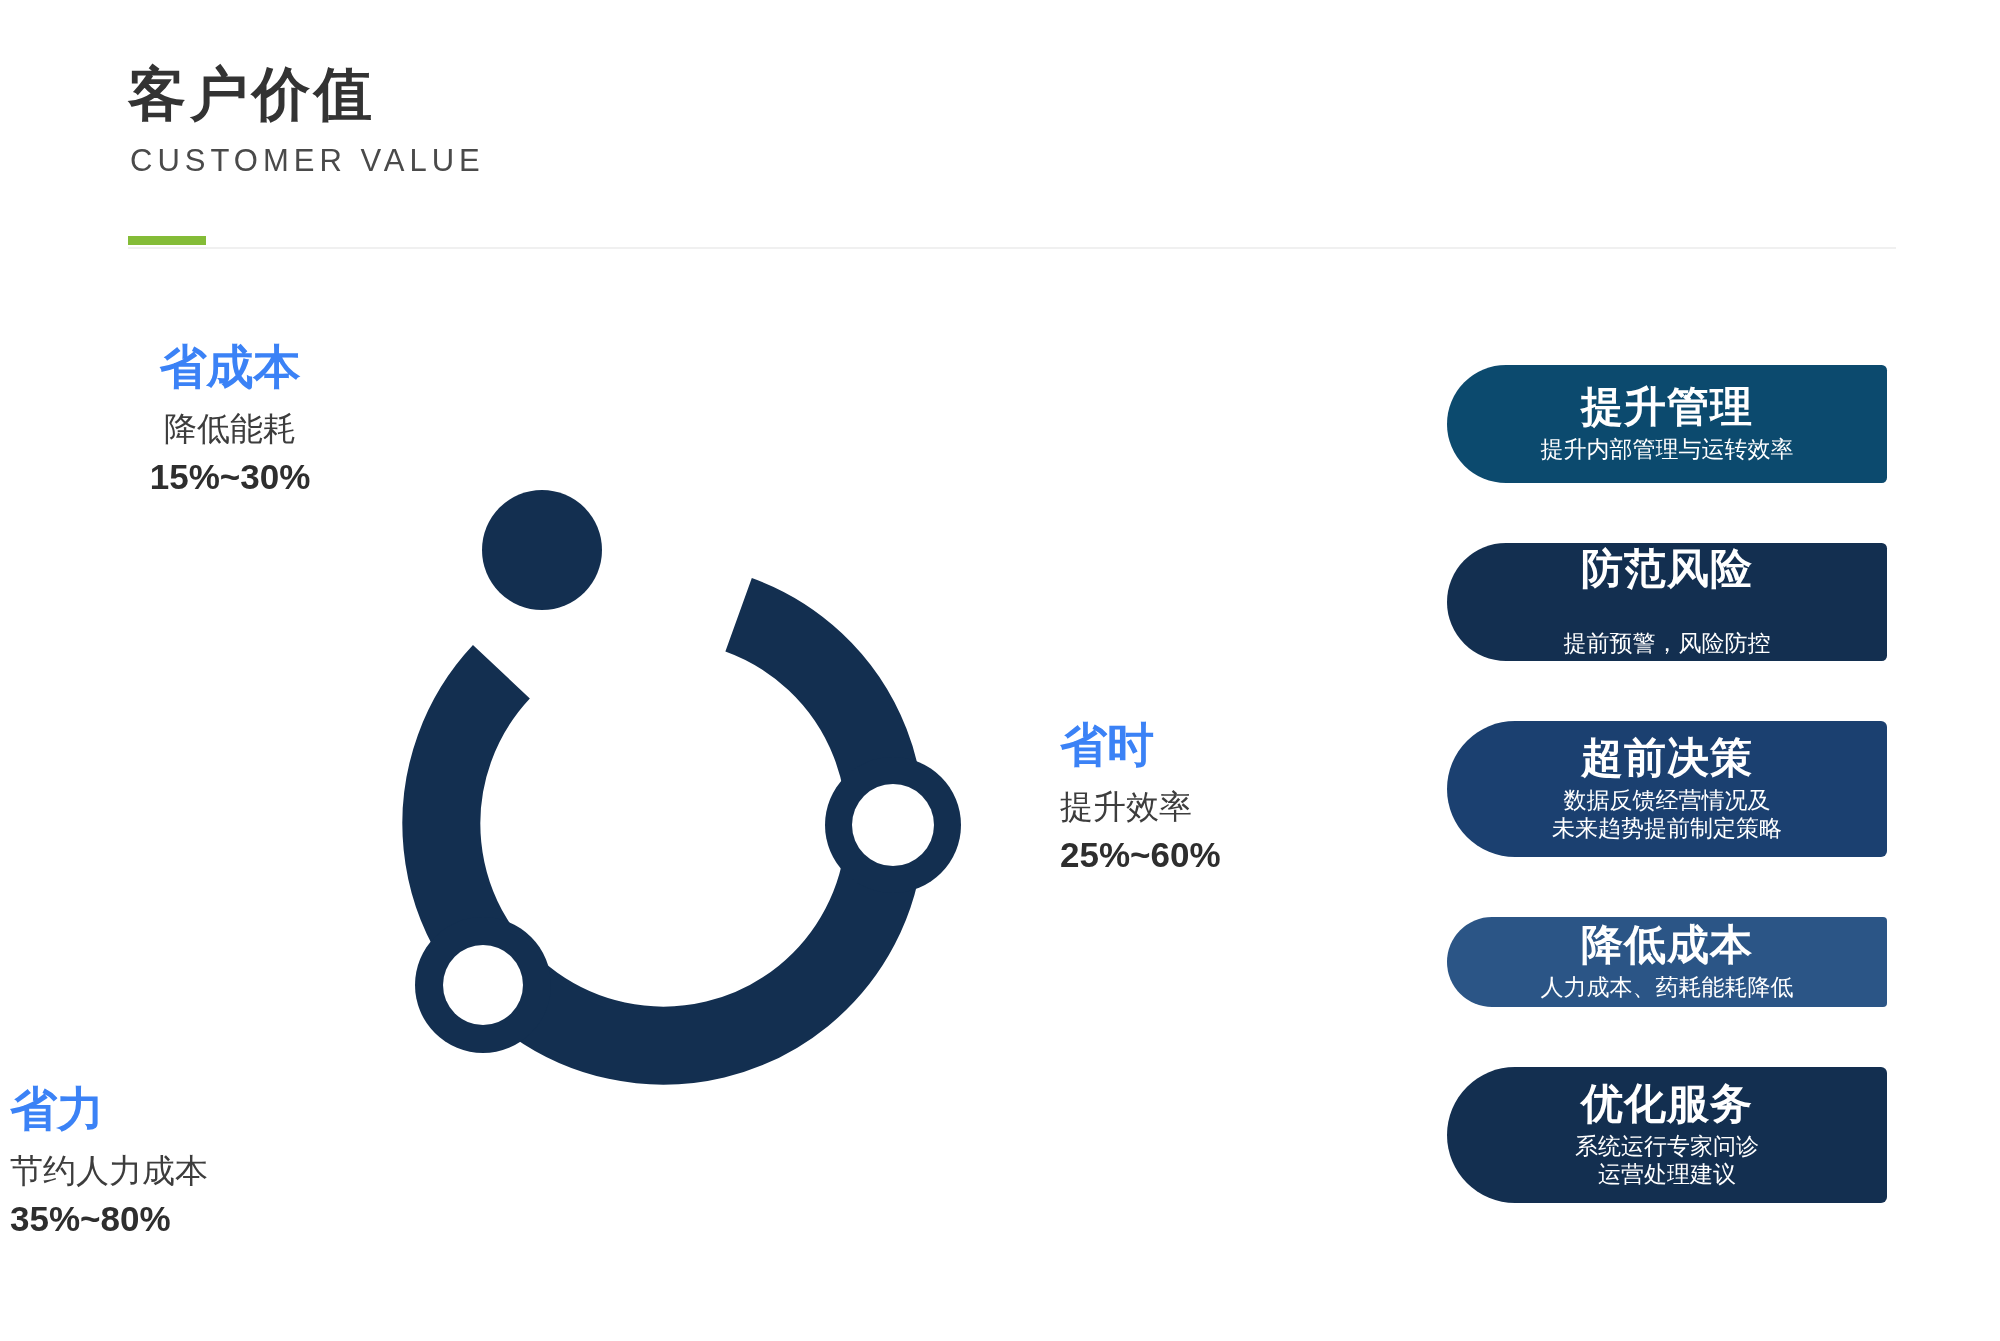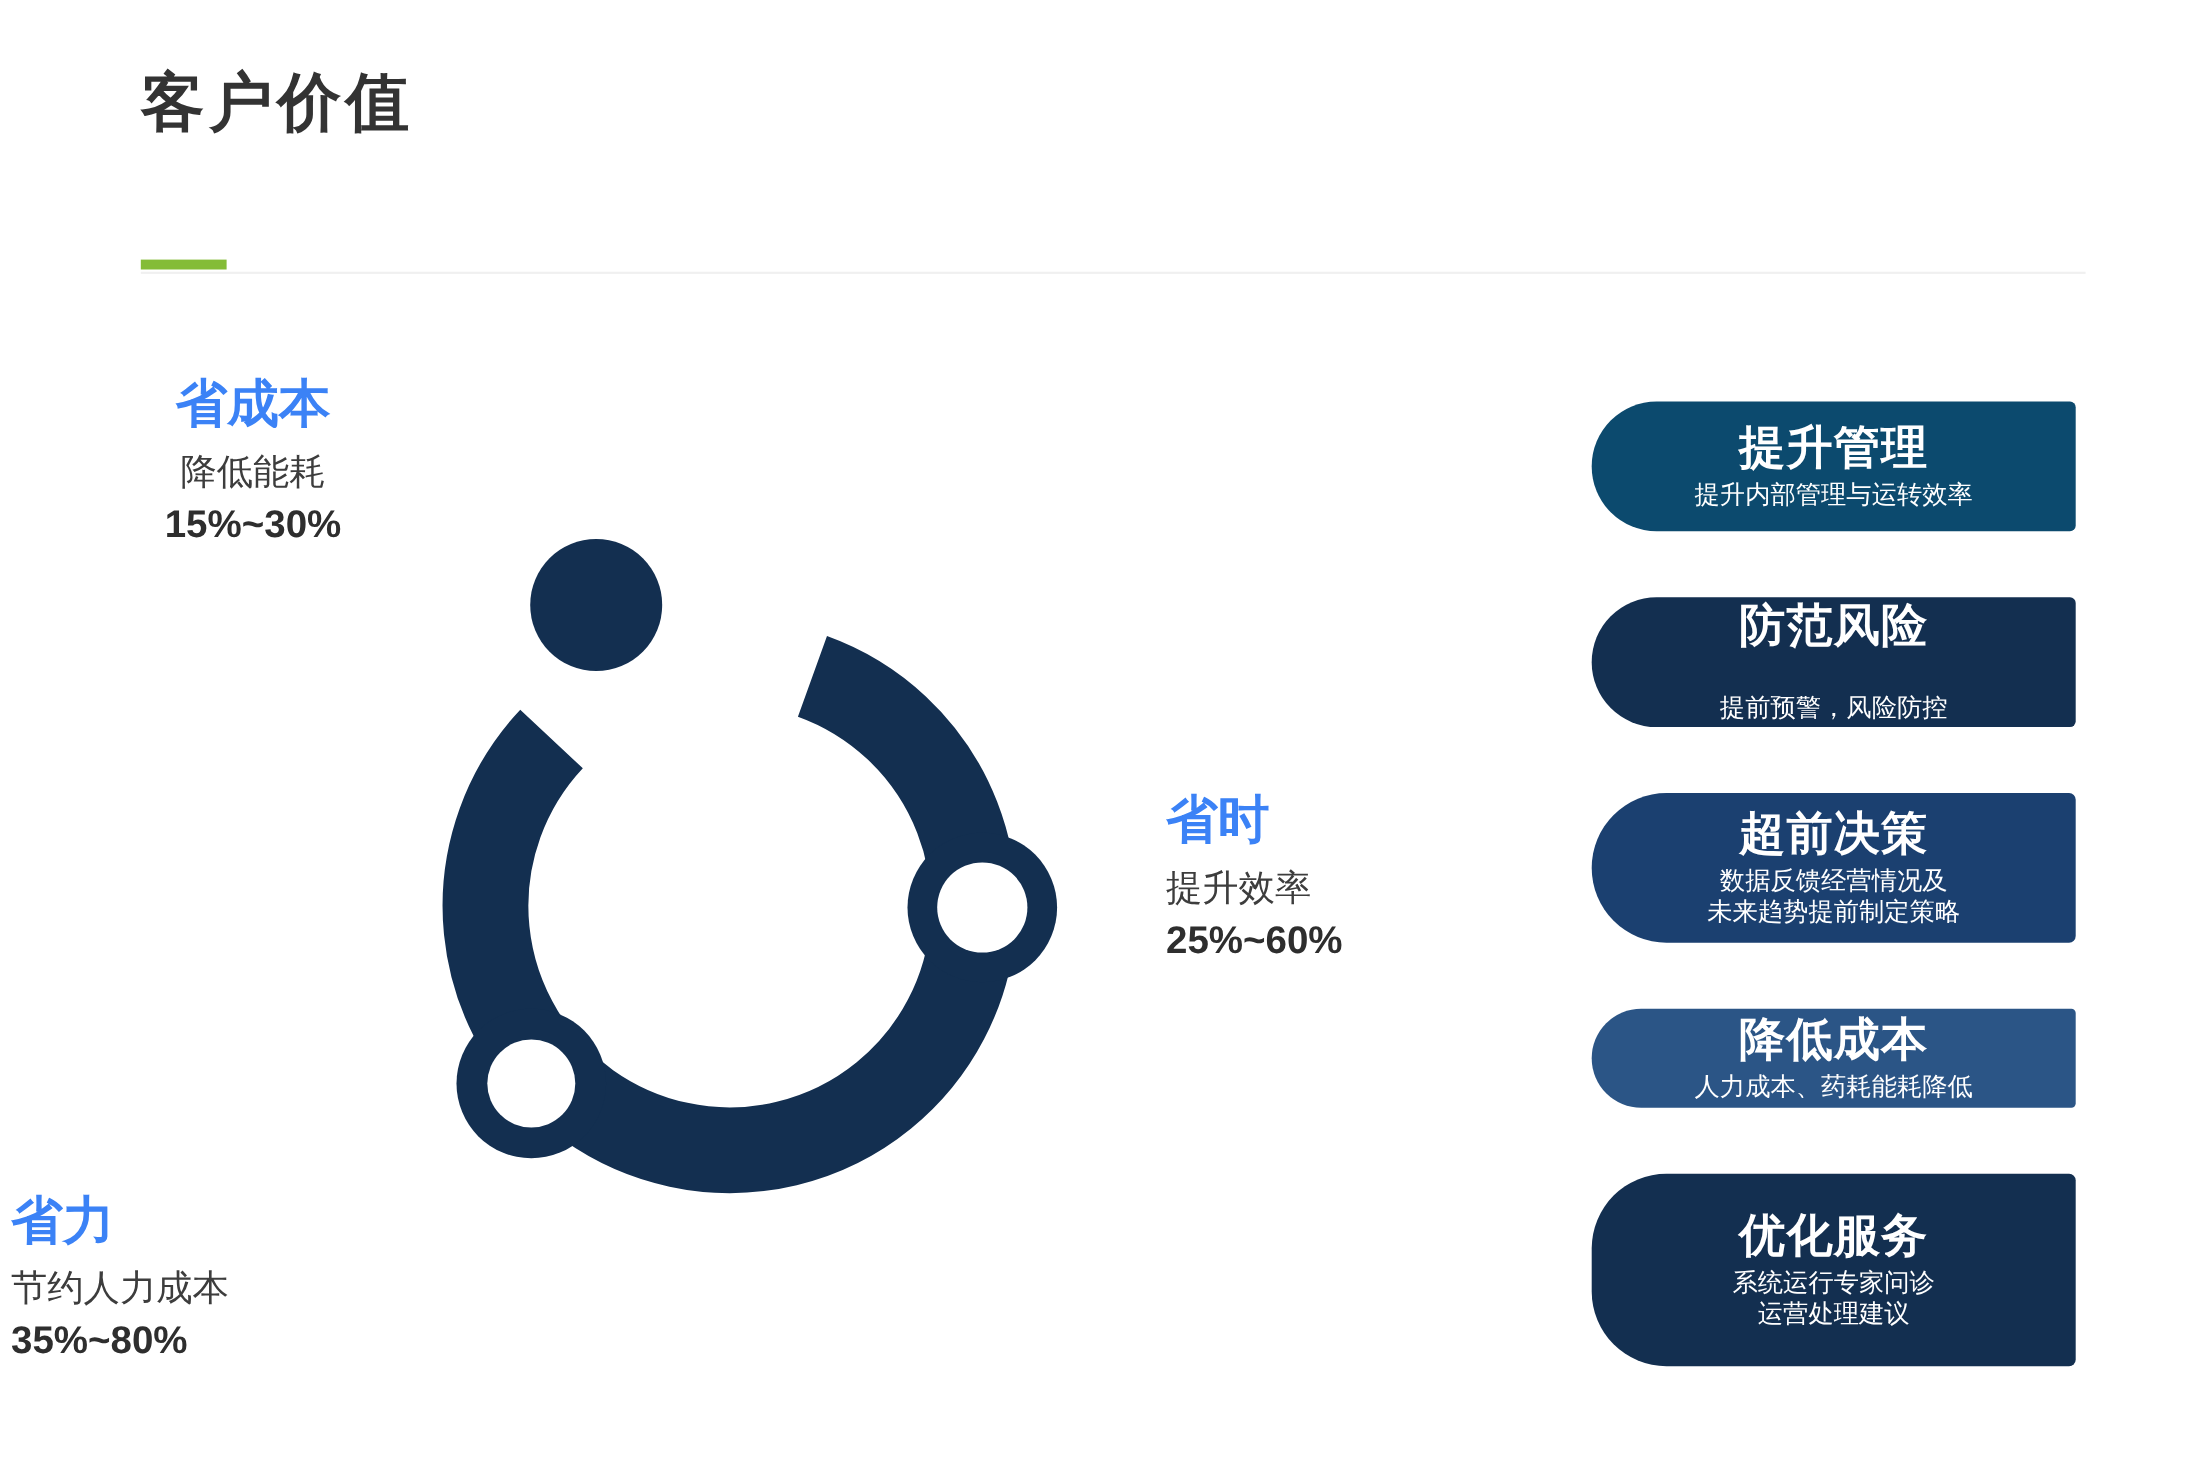--- a/index.html
+++ b/index.html
@@ -141,20 +141,21 @@
   }
   .pill-spacer { height: 60px; }
 </style>
 </head>
 <body>
 
 <div id="slide">
 
   <div class="header">
     <h1 class="header-title-cn">客户价值</h1>
+    <div class="header-title-en">CUSTOMER VALUE</div>
   </div>
   <div class="header-rule" style="background: rgb(240, 240, 240);"></div>
   <div class="header-accent" style="background: rgb(132, 188, 55);"></div>
 
   <div class="diagram">
     <svg width="620" height="640" viewBox="0 0 620 640" xmlns="http://www.w3.org/2000/svg">
 
       <path fill="none" stroke="#132f50" stroke-width="78" stroke-linecap="butt" d="M 358.6 144.8
                A 222 222 0 1 1 121.4 201.8"></path>
 
@@ -206,21 +207,21 @@
       <p class="pill-sub2">未来趋势提前制定策略</p>
     </div>
     <div class="pill-spacer"></div>
 
     <div class="pill" id="pill3" style="background: rgb(43, 85, 134); height: 90px; display: flex; flex-direction: column; align-items: center; justify-content: center;">
       <p class="pill-title">降低成本</p>
       <p class="pill-sub">人力成本、药耗能耗降低</p>
     </div>
     <div class="pill-spacer"></div>
 
-    <div class="pill" id="pill4" style="background: rgb(19, 47, 80); height: 175px; display: flex; flex-direction: column; align-items: center; justify-content: center;">
+    <div class="pill" id="pill4" style="background: rgb(19, 47, 80); height: 136px; display: flex; flex-direction: column; align-items: center; justify-content: center;">
       <p class="pill-title">优化服务</p>
       <p class="pill-sub">系统运行专家问诊</p>
       <p class="pill-sub2">运营处理建议</p>
     </div>
 
   </div>
 
 </div>
 
 </body></html>

